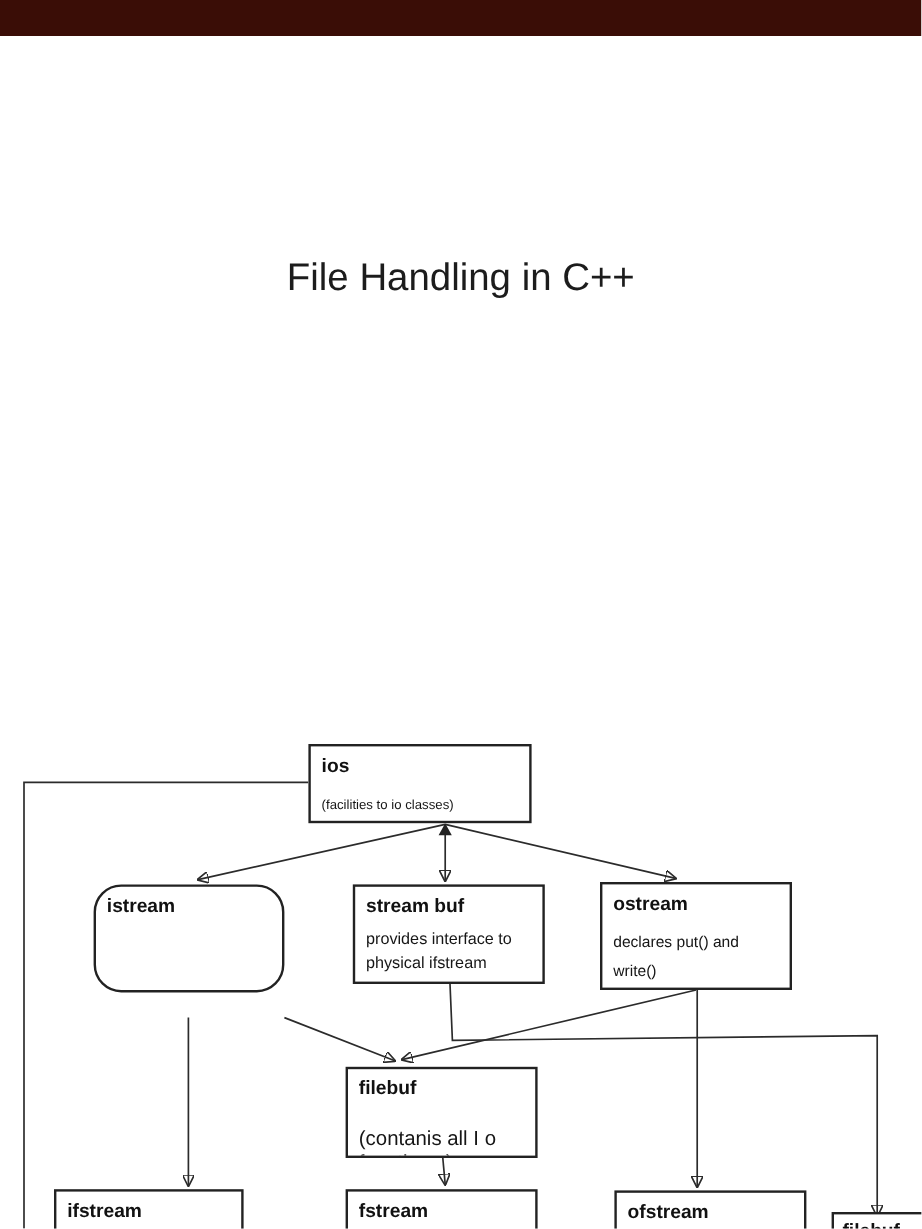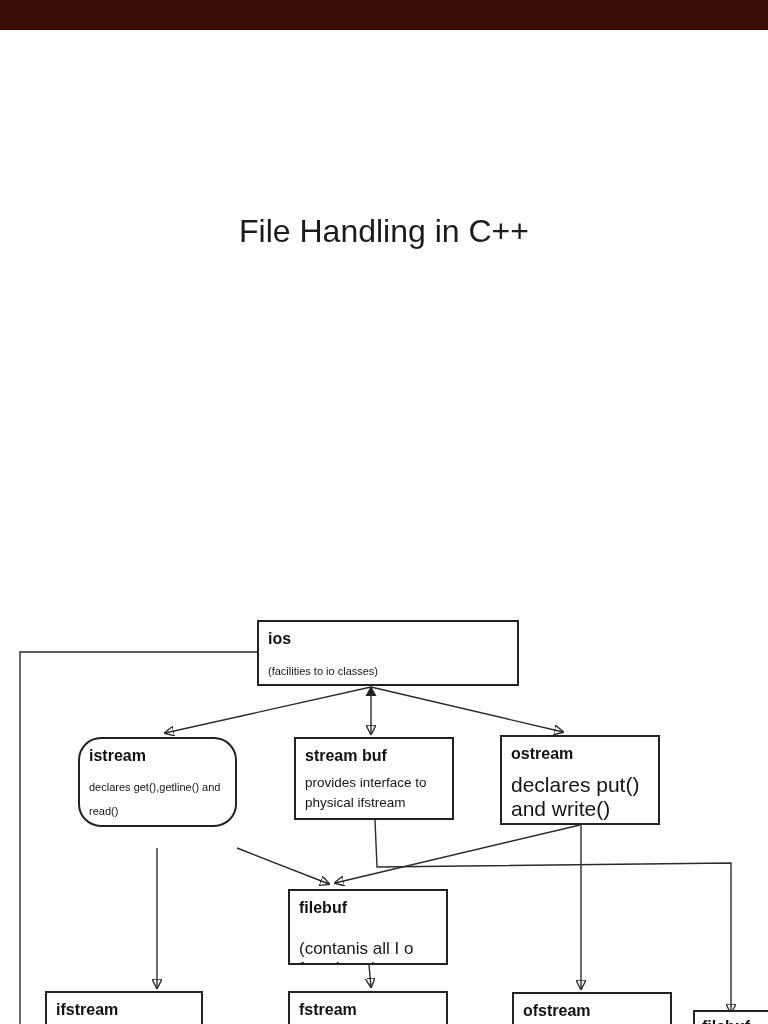--- a/index.html
+++ b/index.html
@@ -40,28 +40,28 @@
     font-weight: 700;
     font-size: 16px;
     line-height: 22px;
     color: #111111;
   }
   .dbox .box-body {
     font-size: 11px;
     line-height: 24px;
     color: #161616;
   }
-  .box-ios      { left: 257px; top: 620px; width: 262px; height: 66px; }
+  .box-ios      { left: 257px; top: 620px; width: 186px; height: 66px; }
   .box-ios .box-body { margin-top: 9px; }
   .box-istream  { left: 78px;  top: 737px; width: 159px; height: 90px; border-radius: 23px; }
   .box-istream .box-body { margin-top: 8px; }
   .box-streambuf{ left: 294px; top: 737px; width: 160px; height: 83px; }
   .box-streambuf .box-body { margin-top: 6px; font-size: 13.5px; line-height: 20px; }
   .box-ostream  { left: 500px; top: 735px; width: 160px; height: 90px; }
-  .box-ostream .box-body { margin-top: 8px; font-size: 21px; }
+  .box-ostream .box-body { margin-top: 8px; font-size: 13px; }
   .box-iostream { left: 288px; top: 889px; width: 160px; height: 76px; }
   .box-iostream .box-body { margin-top: 20px; font-size: 17px; line-height: 20px; }
   .box-ifstream { left: 45px;  top: 991px; width: 158px; height: 45px; }
   .box-fstream  { left: 288px; top: 991px; width: 160px; height: 45px; }
   .box-ofstream { left: 512px; top: 992px; width: 160px; height: 45px; }
   .box-filebuf  { left: 693px; top: 1010px; width: 96px; height: 36px; padding: 4px 7px; }
   #connectors {
     position: absolute;
     left: 0; top: 0;
     width: 768px; height: 1024px;
@@ -108,21 +108,20 @@
     <path d="M369,965 L371,987" marker-end="url(#ah)"></path>
   </svg>
 
   <div class="dbox box-ios">
     <div class="box-title">ios</div>
     <div class="box-body">(facilities to io classes)</div>
   </div>
 
   <div class="dbox box-istream">
     <div class="box-title">istream</div>
-    <div class="box-body">declares get(),getline() and read()</div>
   </div>
 
   <div class="dbox box-streambuf">
     <div class="box-title">stream buf</div>
     <div class="box-body">provides interface to physical ifstream</div>
   </div>
 
   <div class="dbox box-ostream">
     <div class="box-title">ostream</div>
     <div class="box-body">declares put() and write()</div>

